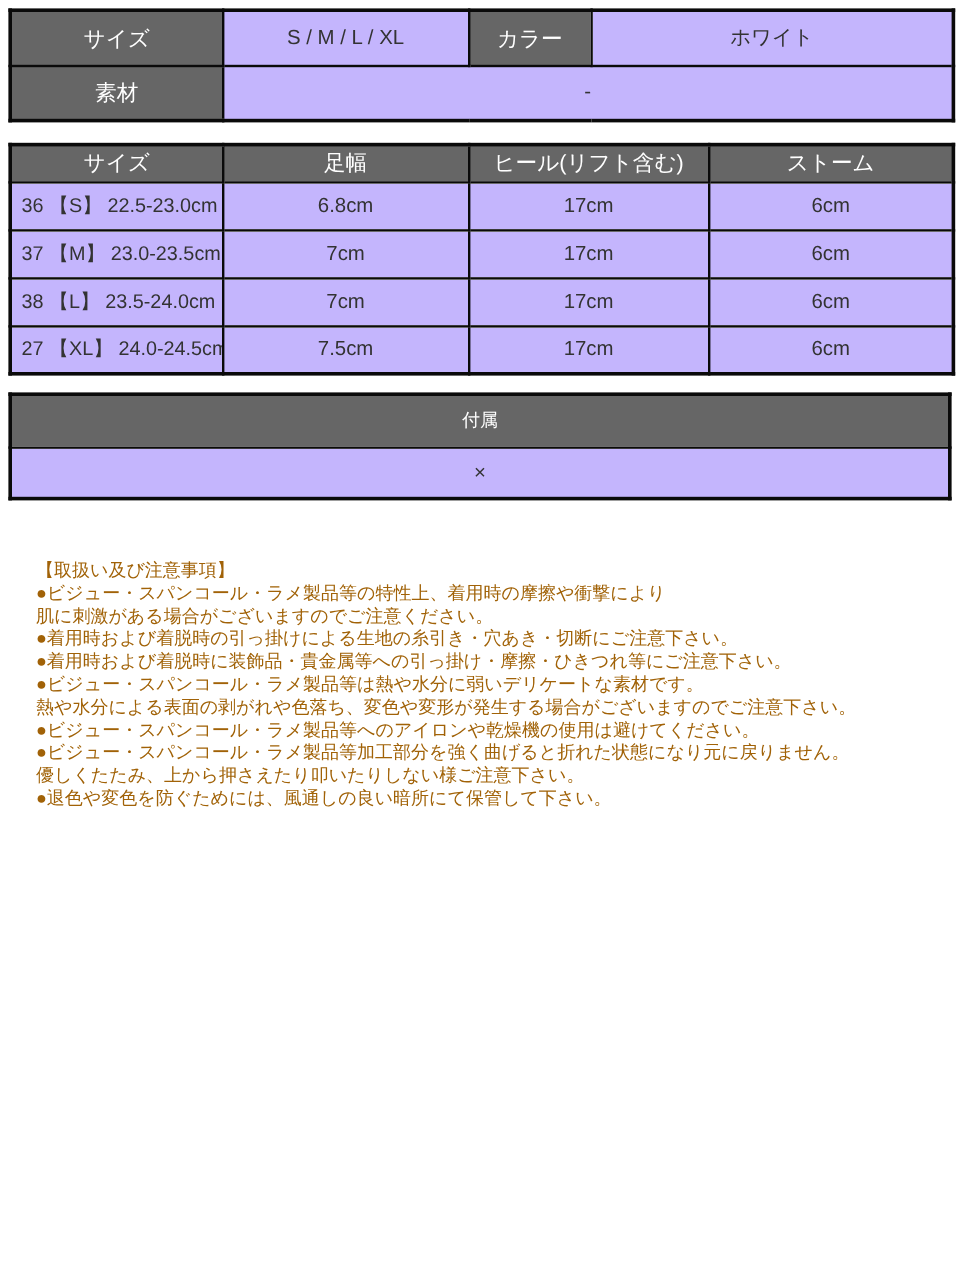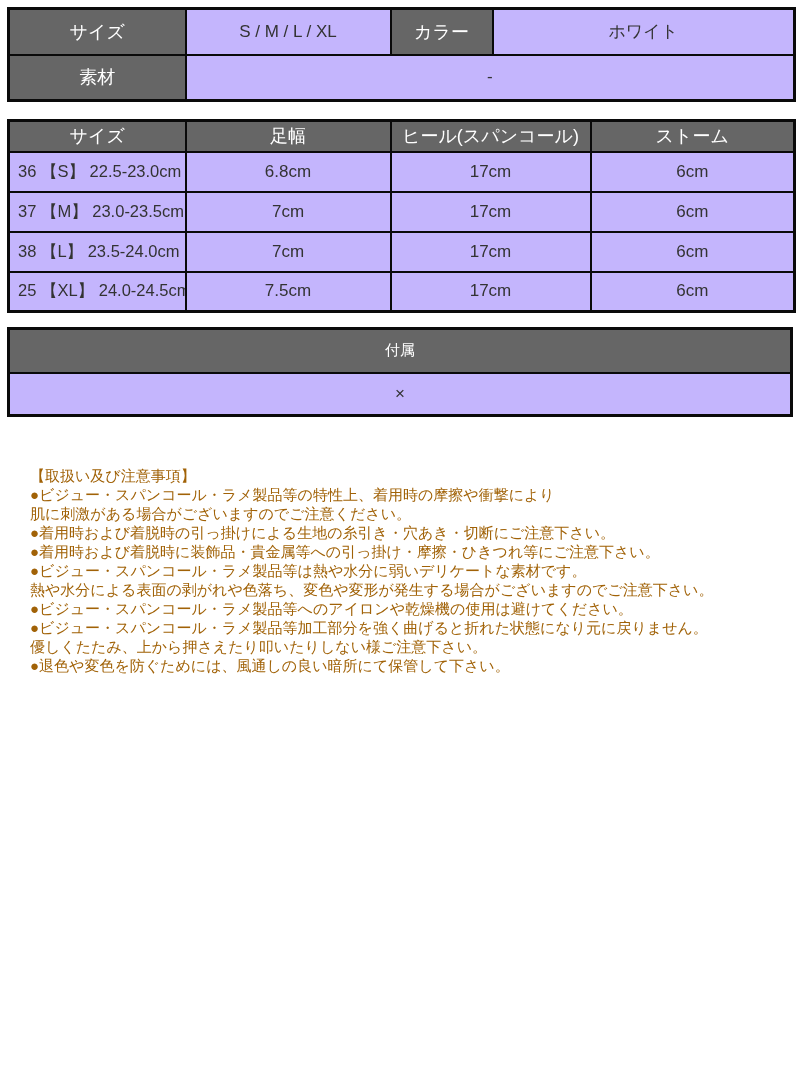--- a/index.html
+++ b/index.html
@@ -100,21 +100,21 @@
     <colgroup>
       <col style="width:177px">
         <col style="width:205px">
         <col style="width:200px">
         <col style="width:204px">
     </colgroup>
     <tbody>
         <tr class="hr">
       <td class="hcell">サイズ</td>
       <td class="hcell">足幅</td>
-      <td class="hcell">ヒール(スパンコール)</td>
+      <td class="hcell">ヒール(リフト含む)</td>
       <td class="hcell">ストーム</td>
     </tr>
     <tr class="dr">
       <td class="vcell sizecol">36 【S】 22.5-23.0cm</td>
       <td class="vcell">6.8cm</td>
       <td class="vcell">17cm</td>
       <td class="vcell">6cm</td>
     </tr>
     <tr class="dr">
       <td class="vcell sizecol">37 【M】 23.0-23.5cm</td>
@@ -122,21 +122,21 @@
       <td class="vcell">17cm</td>
       <td class="vcell">6cm</td>
     </tr>
     <tr class="dr">
       <td class="vcell sizecol">38 【L】 23.5-24.0cm</td>
       <td class="vcell">7cm</td>
       <td class="vcell">17cm</td>
       <td class="vcell">6cm</td>
     </tr>
     <tr class="dr">
-      <td class="vcell sizecol">25 【XL】 24.0-24.5cm</td>
+      <td class="vcell sizecol">27 【XL】 24.0-24.5cm</td>
       <td class="vcell">7.5cm</td>
       <td class="vcell">17cm</td>
       <td class="vcell">6cm</td>
     </tr>
   </tbody>
     </table>
 
   <table class="tbl t3">
     <tbody>
         <tr class="hr">

